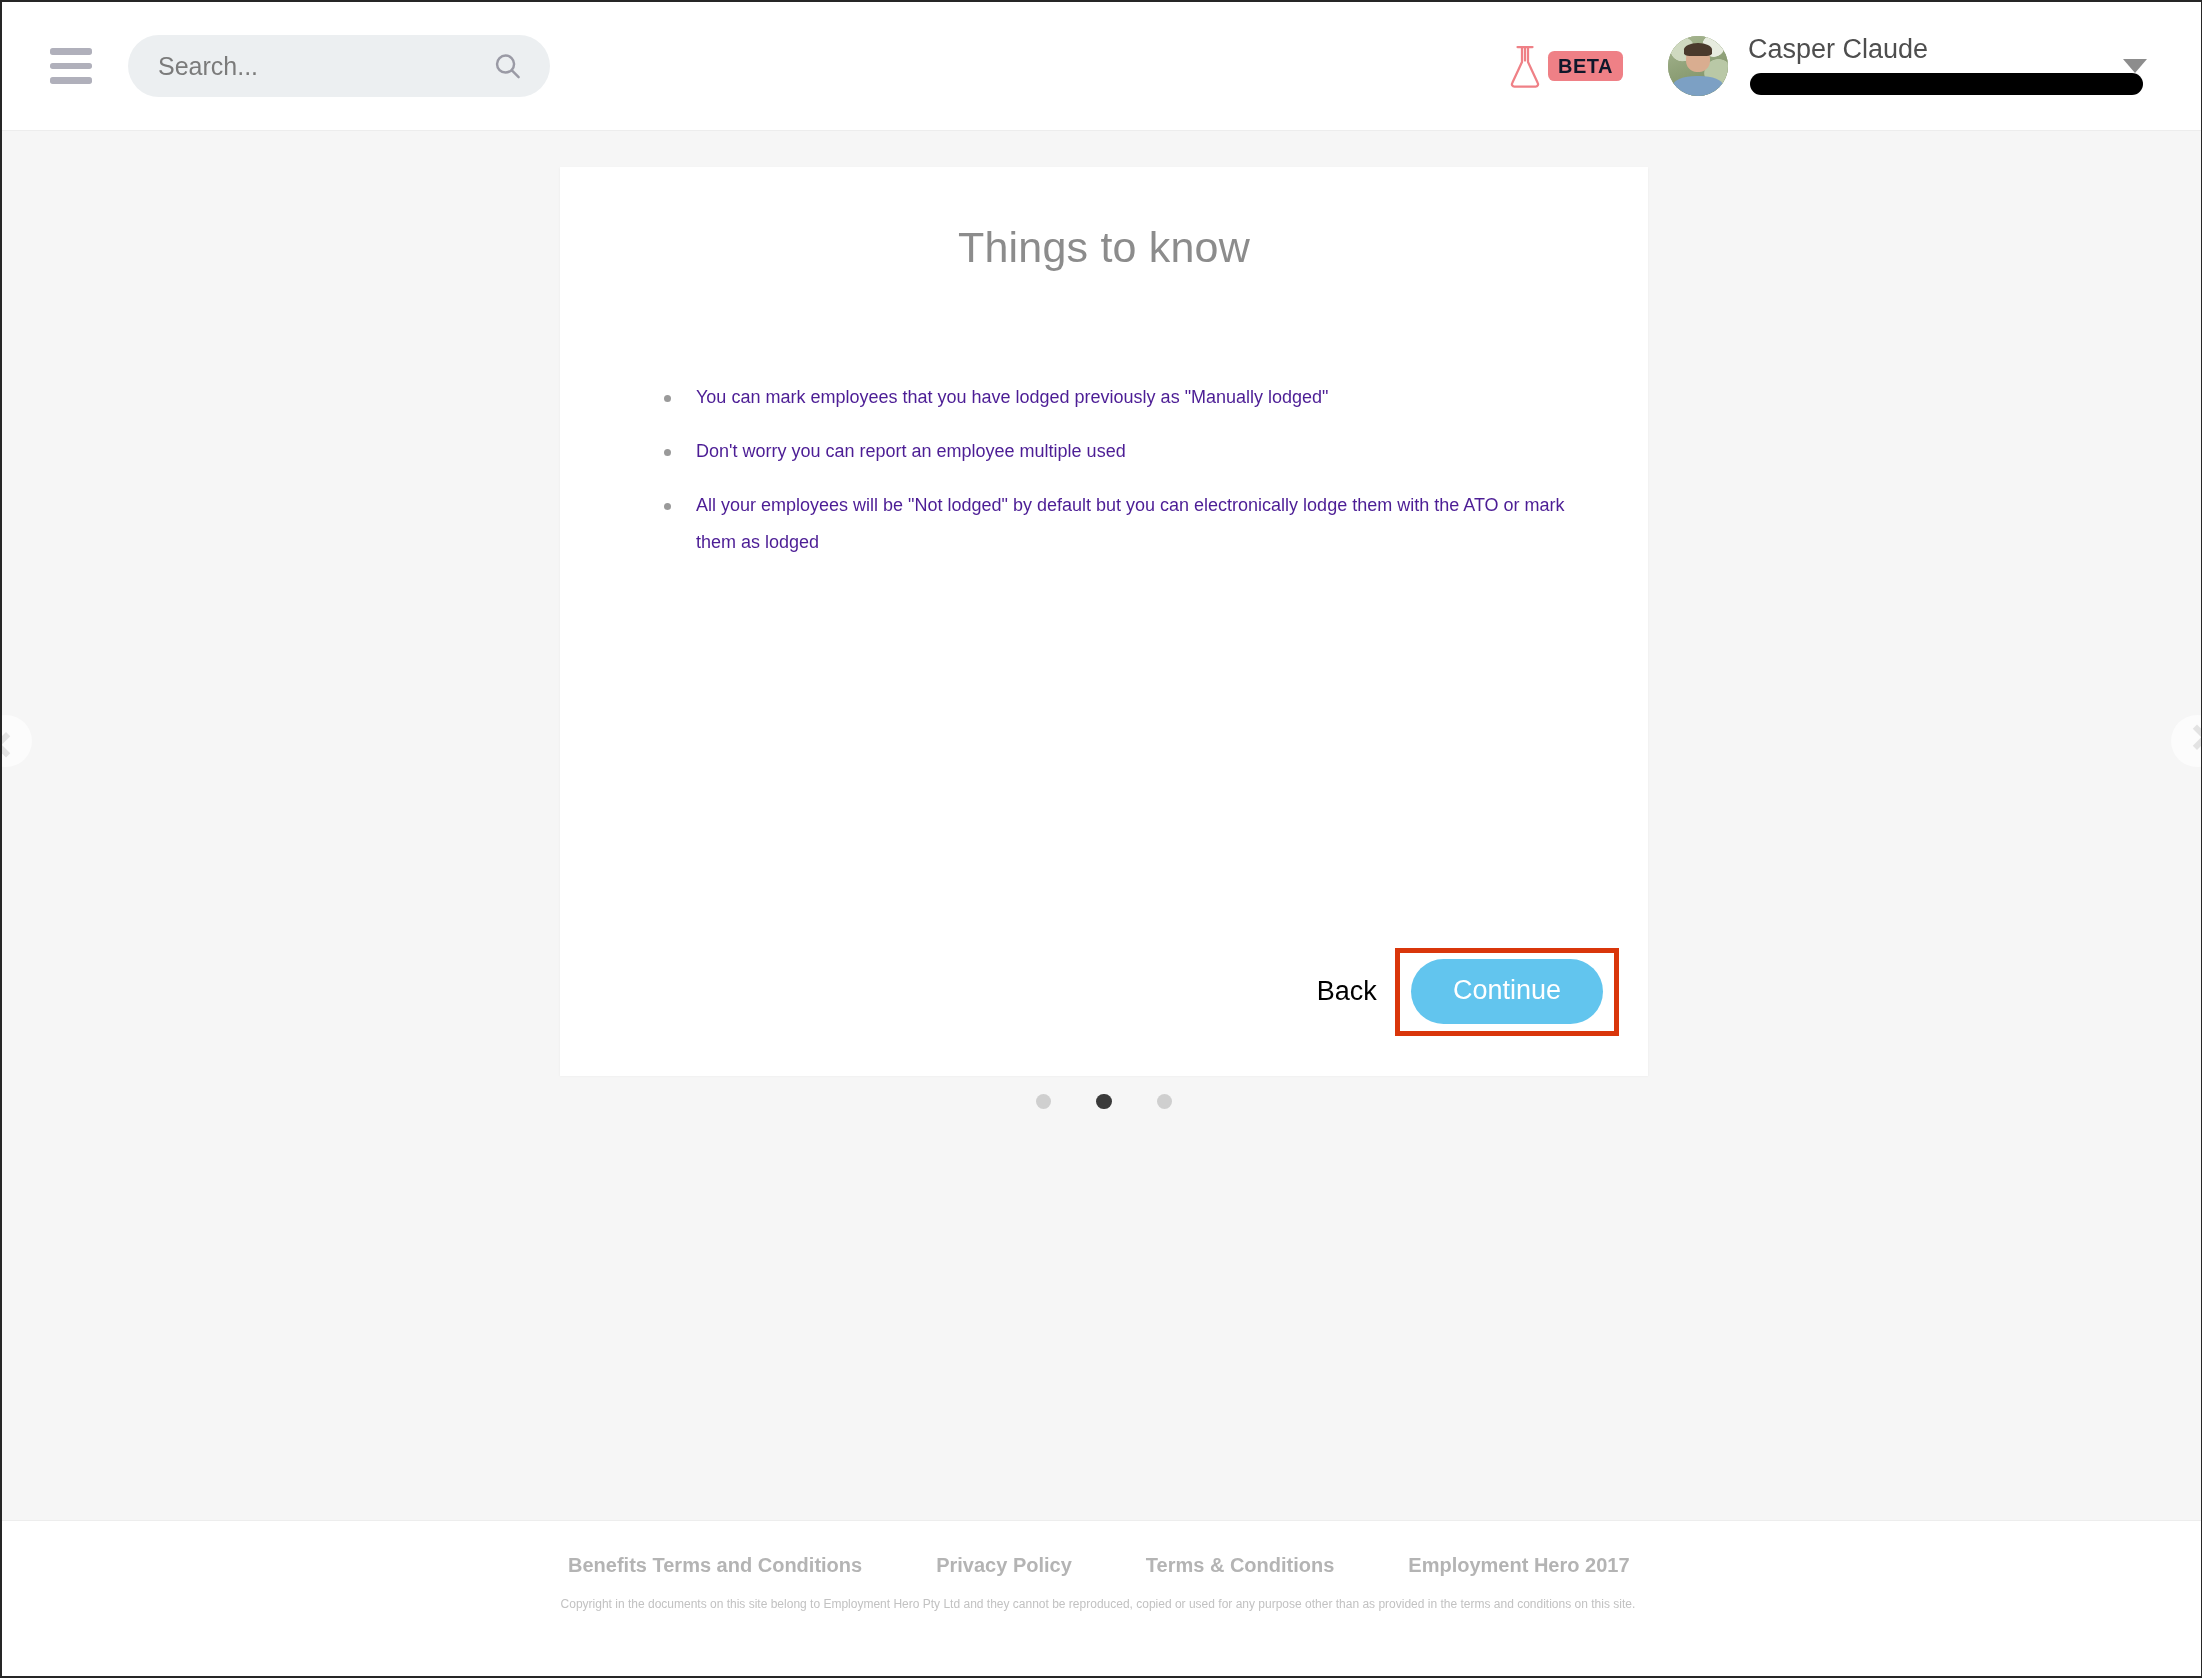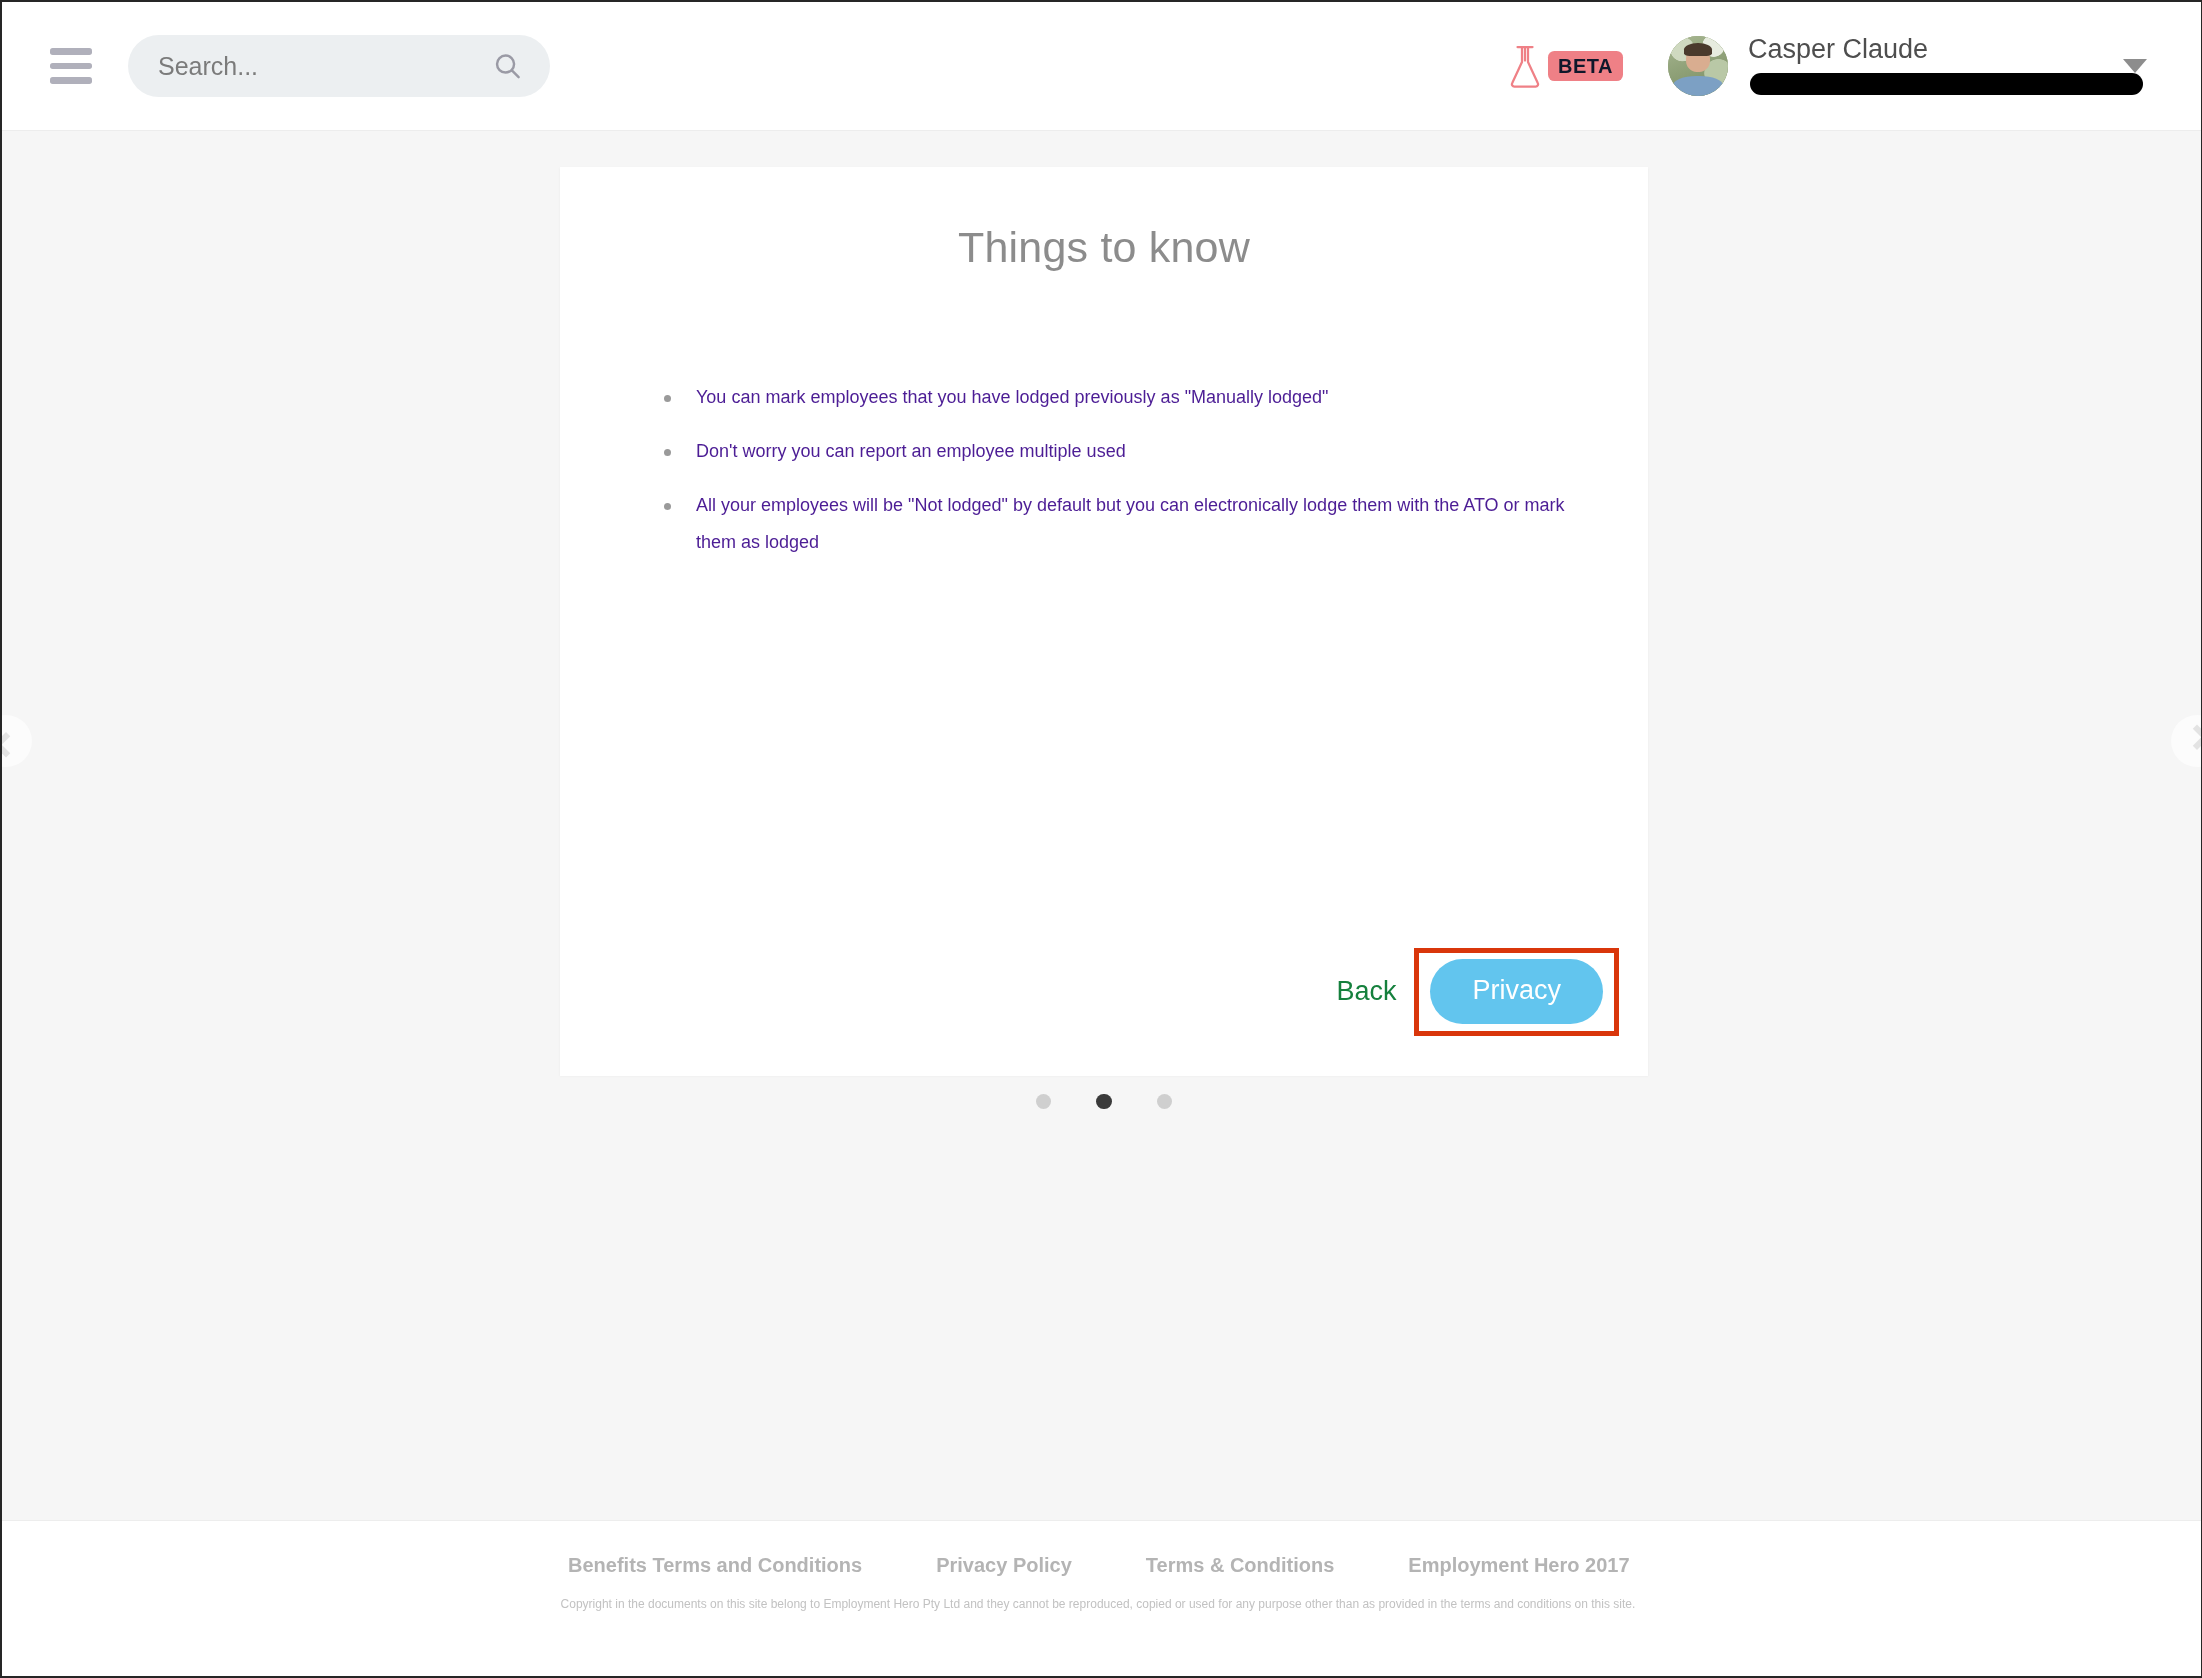--- a/index.html
+++ b/index.html
@@ -252,21 +252,21 @@
 
   .card-actions {
     position: absolute;
     right: 29px;
     bottom: 40px;
     display: flex;
     align-items: center;
   }
   .back-link {
     font-size: 27px;
-    color: #15803d;
+    color: #000000;
     cursor: pointer;
     margin-right: 12.7px;
     padding: 7.2px 5.4px;
   }
   .continue-wrap {
     border: 5.4px solid #d9360b;
     padding: 6.3px 11px 7.2px;
     display: inline-flex;
   }
   .continue-button {
@@ -396,21 +396,21 @@
 
       <ul class="bullet-list">
         <li class="bullet-item">You can mark employees that you have lodged previously as "Manually lodged"</li>
         <li class="bullet-item">Don't worry you can report an employee multiple used</li>
         <li class="bullet-item">All your employees will be "Not lodged" by default but you can electronically lodge them with the ATO or mark them as lodged</li>
       </ul>
 
       <div class="card-actions">
         <span class="back-link">Back</span>
         <span class="continue-wrap">
-          <button class="continue-button">Privacy</button>
+          <button class="continue-button">Continue</button>
         </span>
       </div>
     </div>
 
     <div class="carousel-dots">
       <span class="dot"></span>
       <span class="dot active"></span>
       <span class="dot"></span>
     </div>
   </div>

